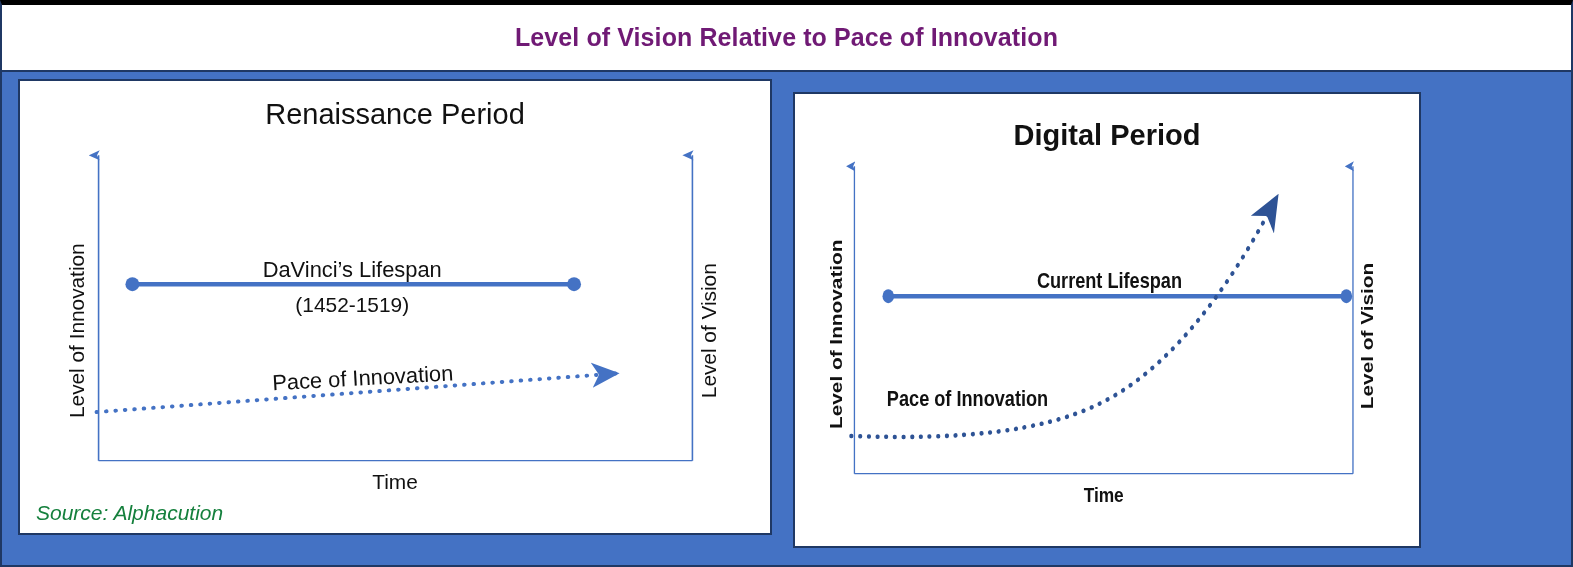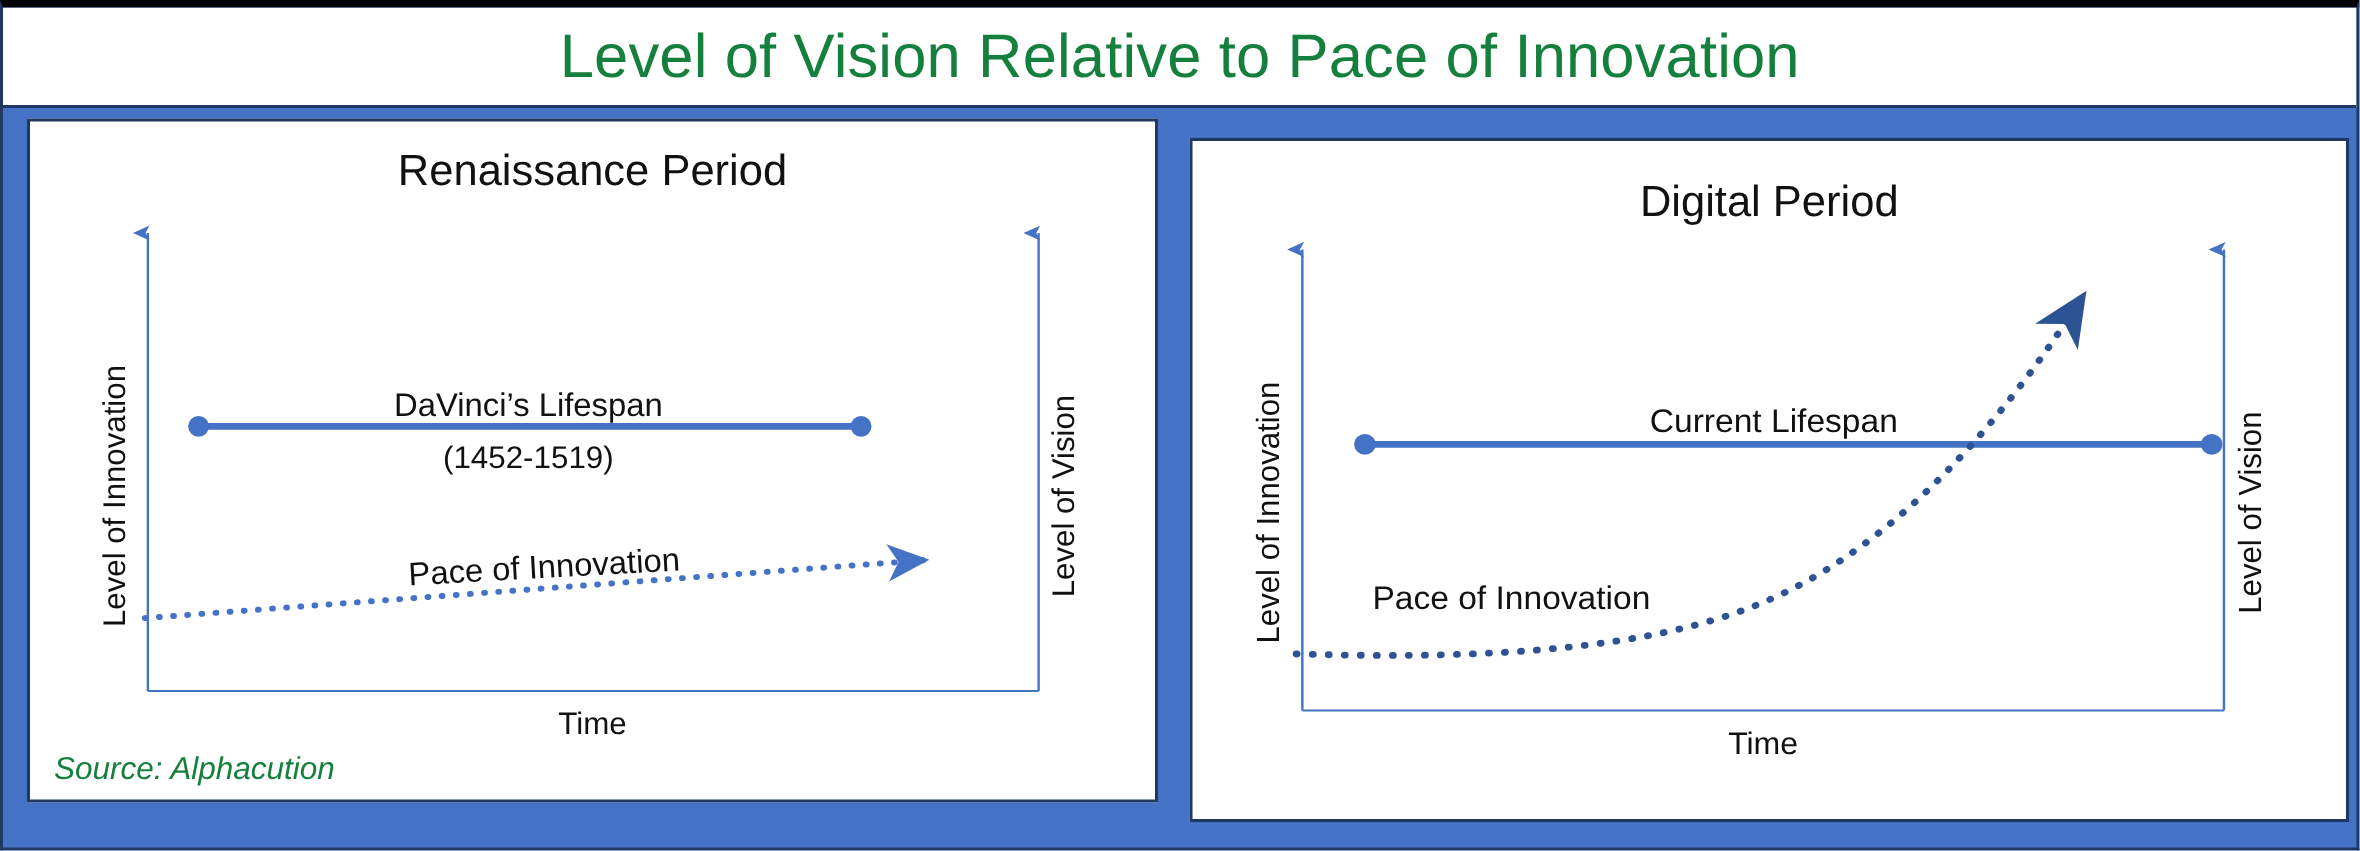--- a/index.html
+++ b/index.html
@@ -20,37 +20,37 @@
   
   #header{
     position:absolute;left:0;top:0;
     width:1569px;height:67px;
     background:#ffffff;
     border-bottom:2px solid #1F3864;
     display:flex;align-items:center;justify-content:center;
     box-sizing:border-box;
   }
   #header-title{
-    font-size:41px;
-    color:#15803d;
+    font-size:25px;
+    color:#701a75;
     letter-spacing:.1px;
     white-space:nowrap;
-    font-weight:400;
+    font-weight:700;
   }
 
   
   .panel{
     position:absolute;
     background:#ffffff;
     border:2px solid #1F3864;
     box-sizing:border-box;
     overflow:hidden;
   }
   #panel-left { left:16px;  top:74px; width:754px; height:456px; }
-  #panel-right{ left:791px; top:87px; width:773px; height:456px; }
+  #panel-right{ left:791px; top:87px; width:628px; height:456px;font-weight:bold; }
 
   .panel-title{
     position:absolute;
     left:0;right:0;
     text-align:center;
     font-size:29px;
     color:#111111;
     white-space:nowrap;
   }
   #panel-left  .panel-title{ top:17px; }

